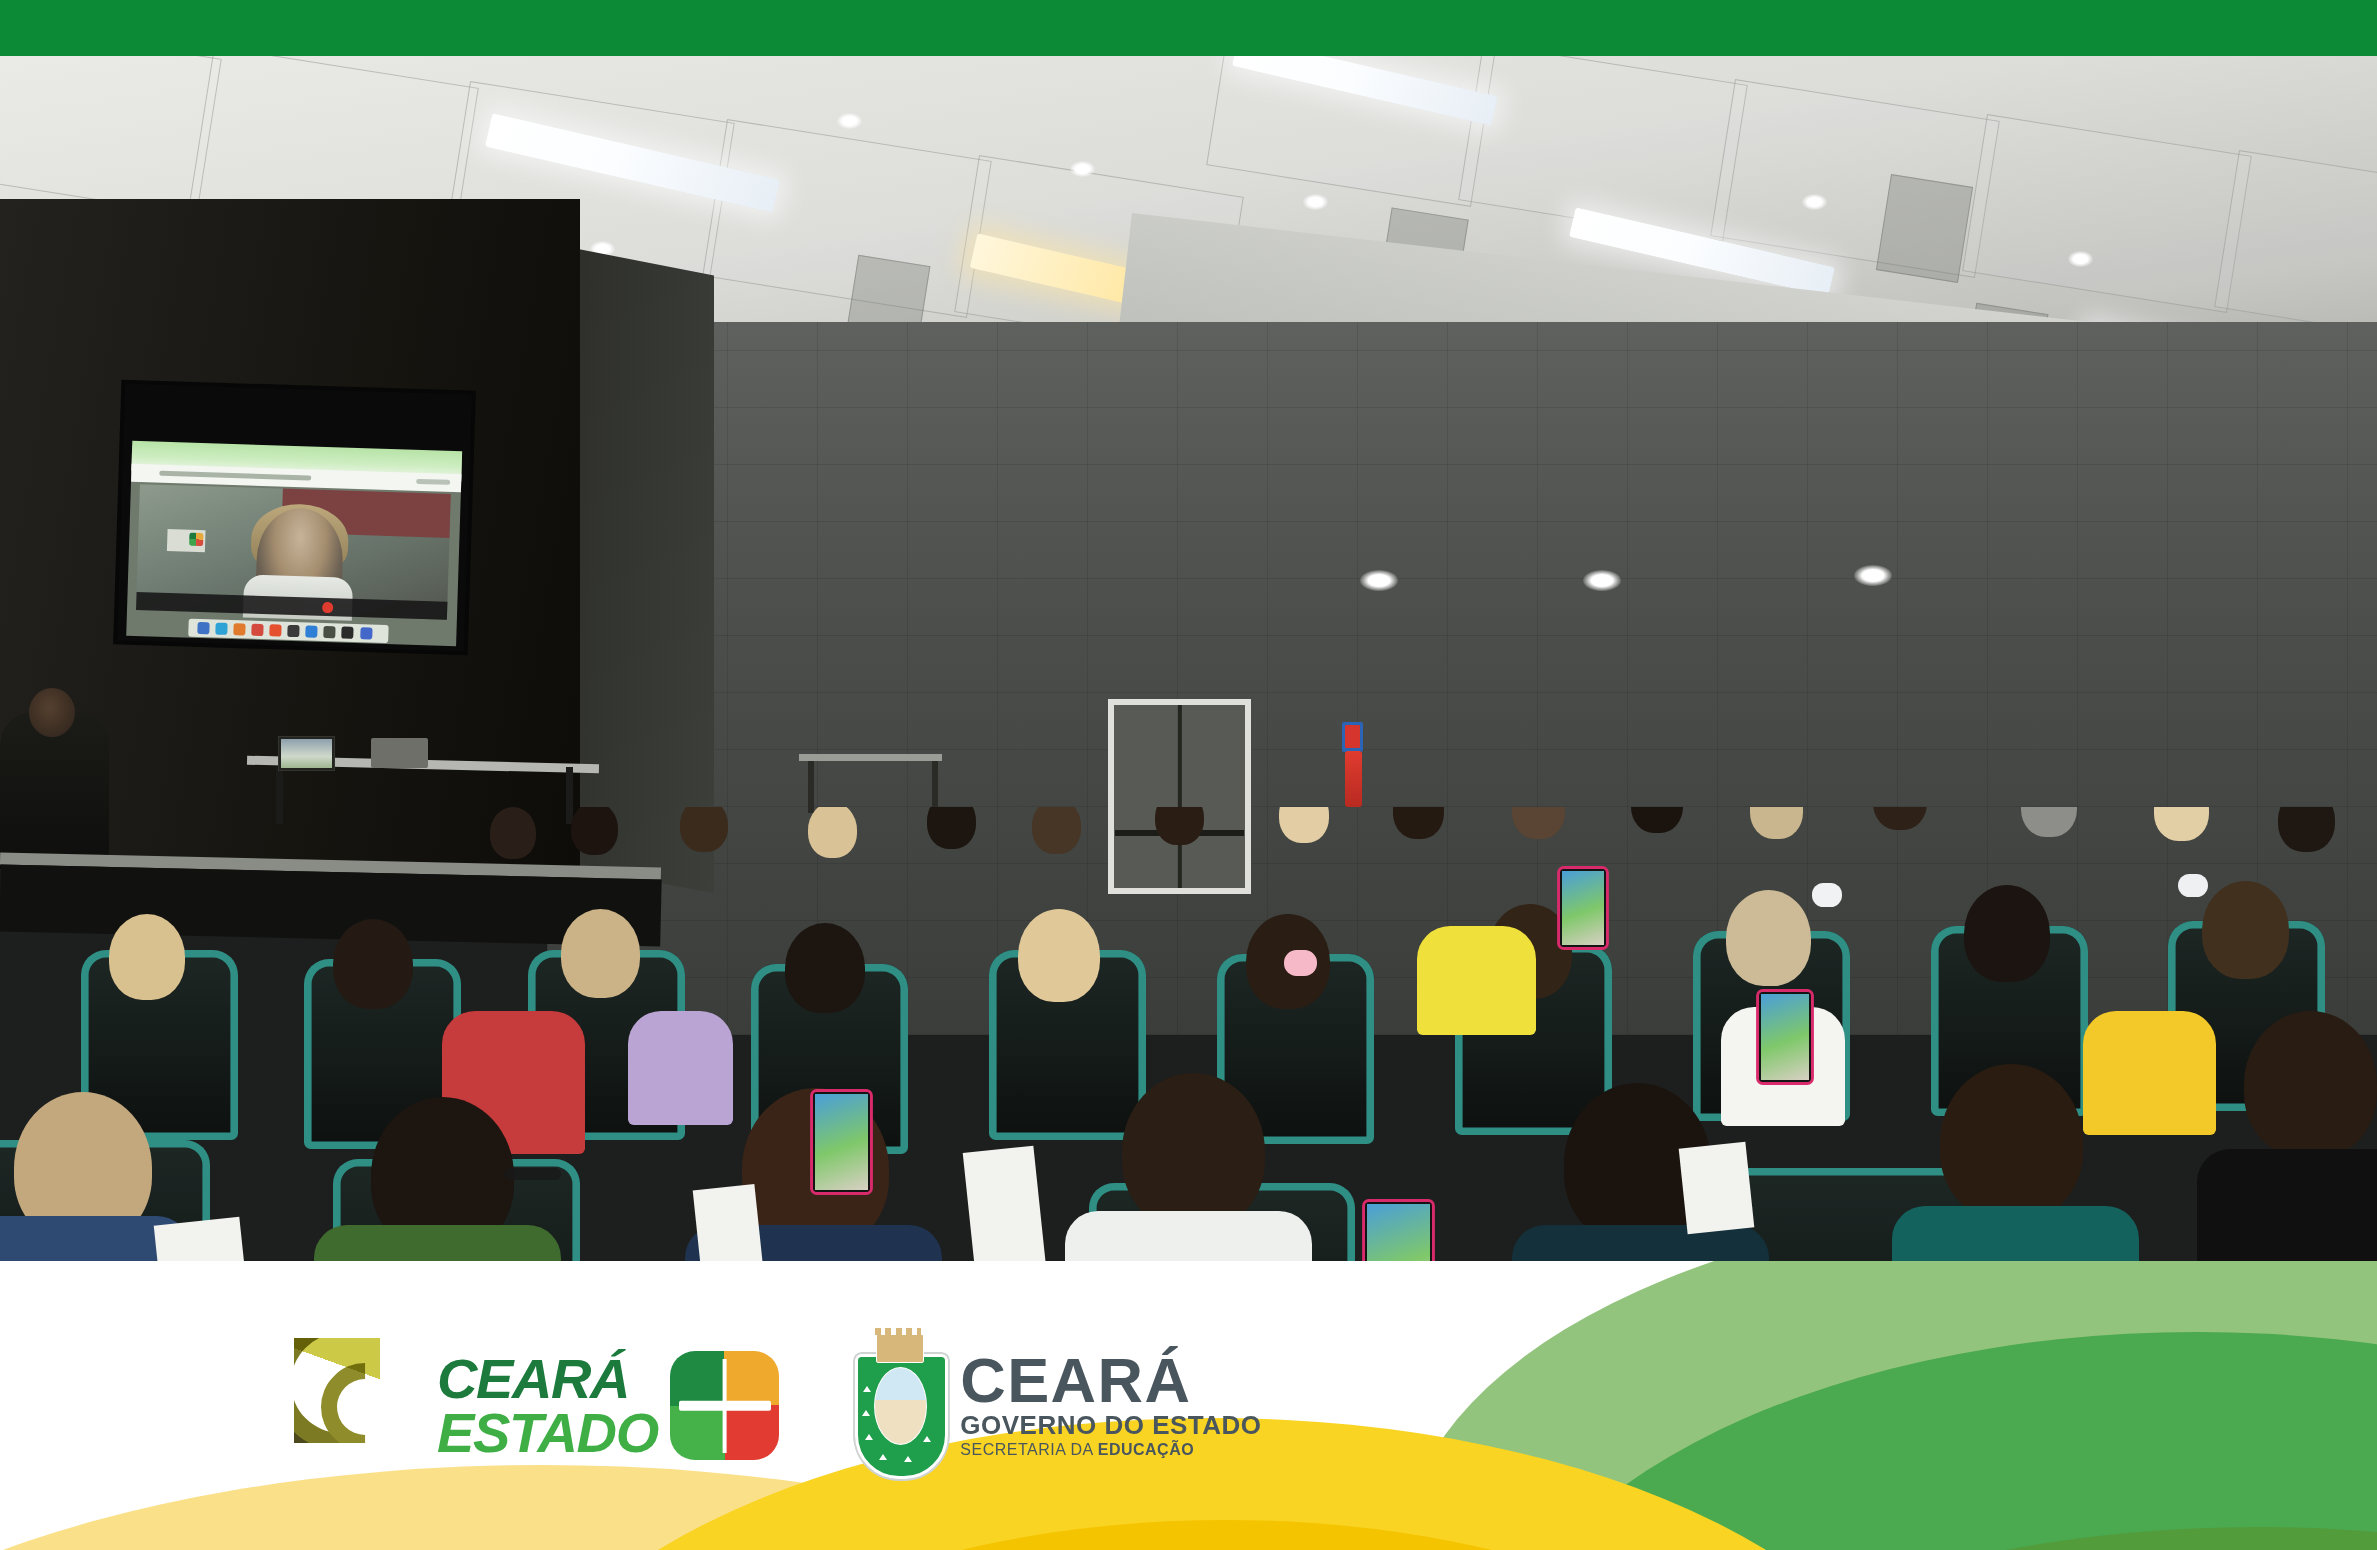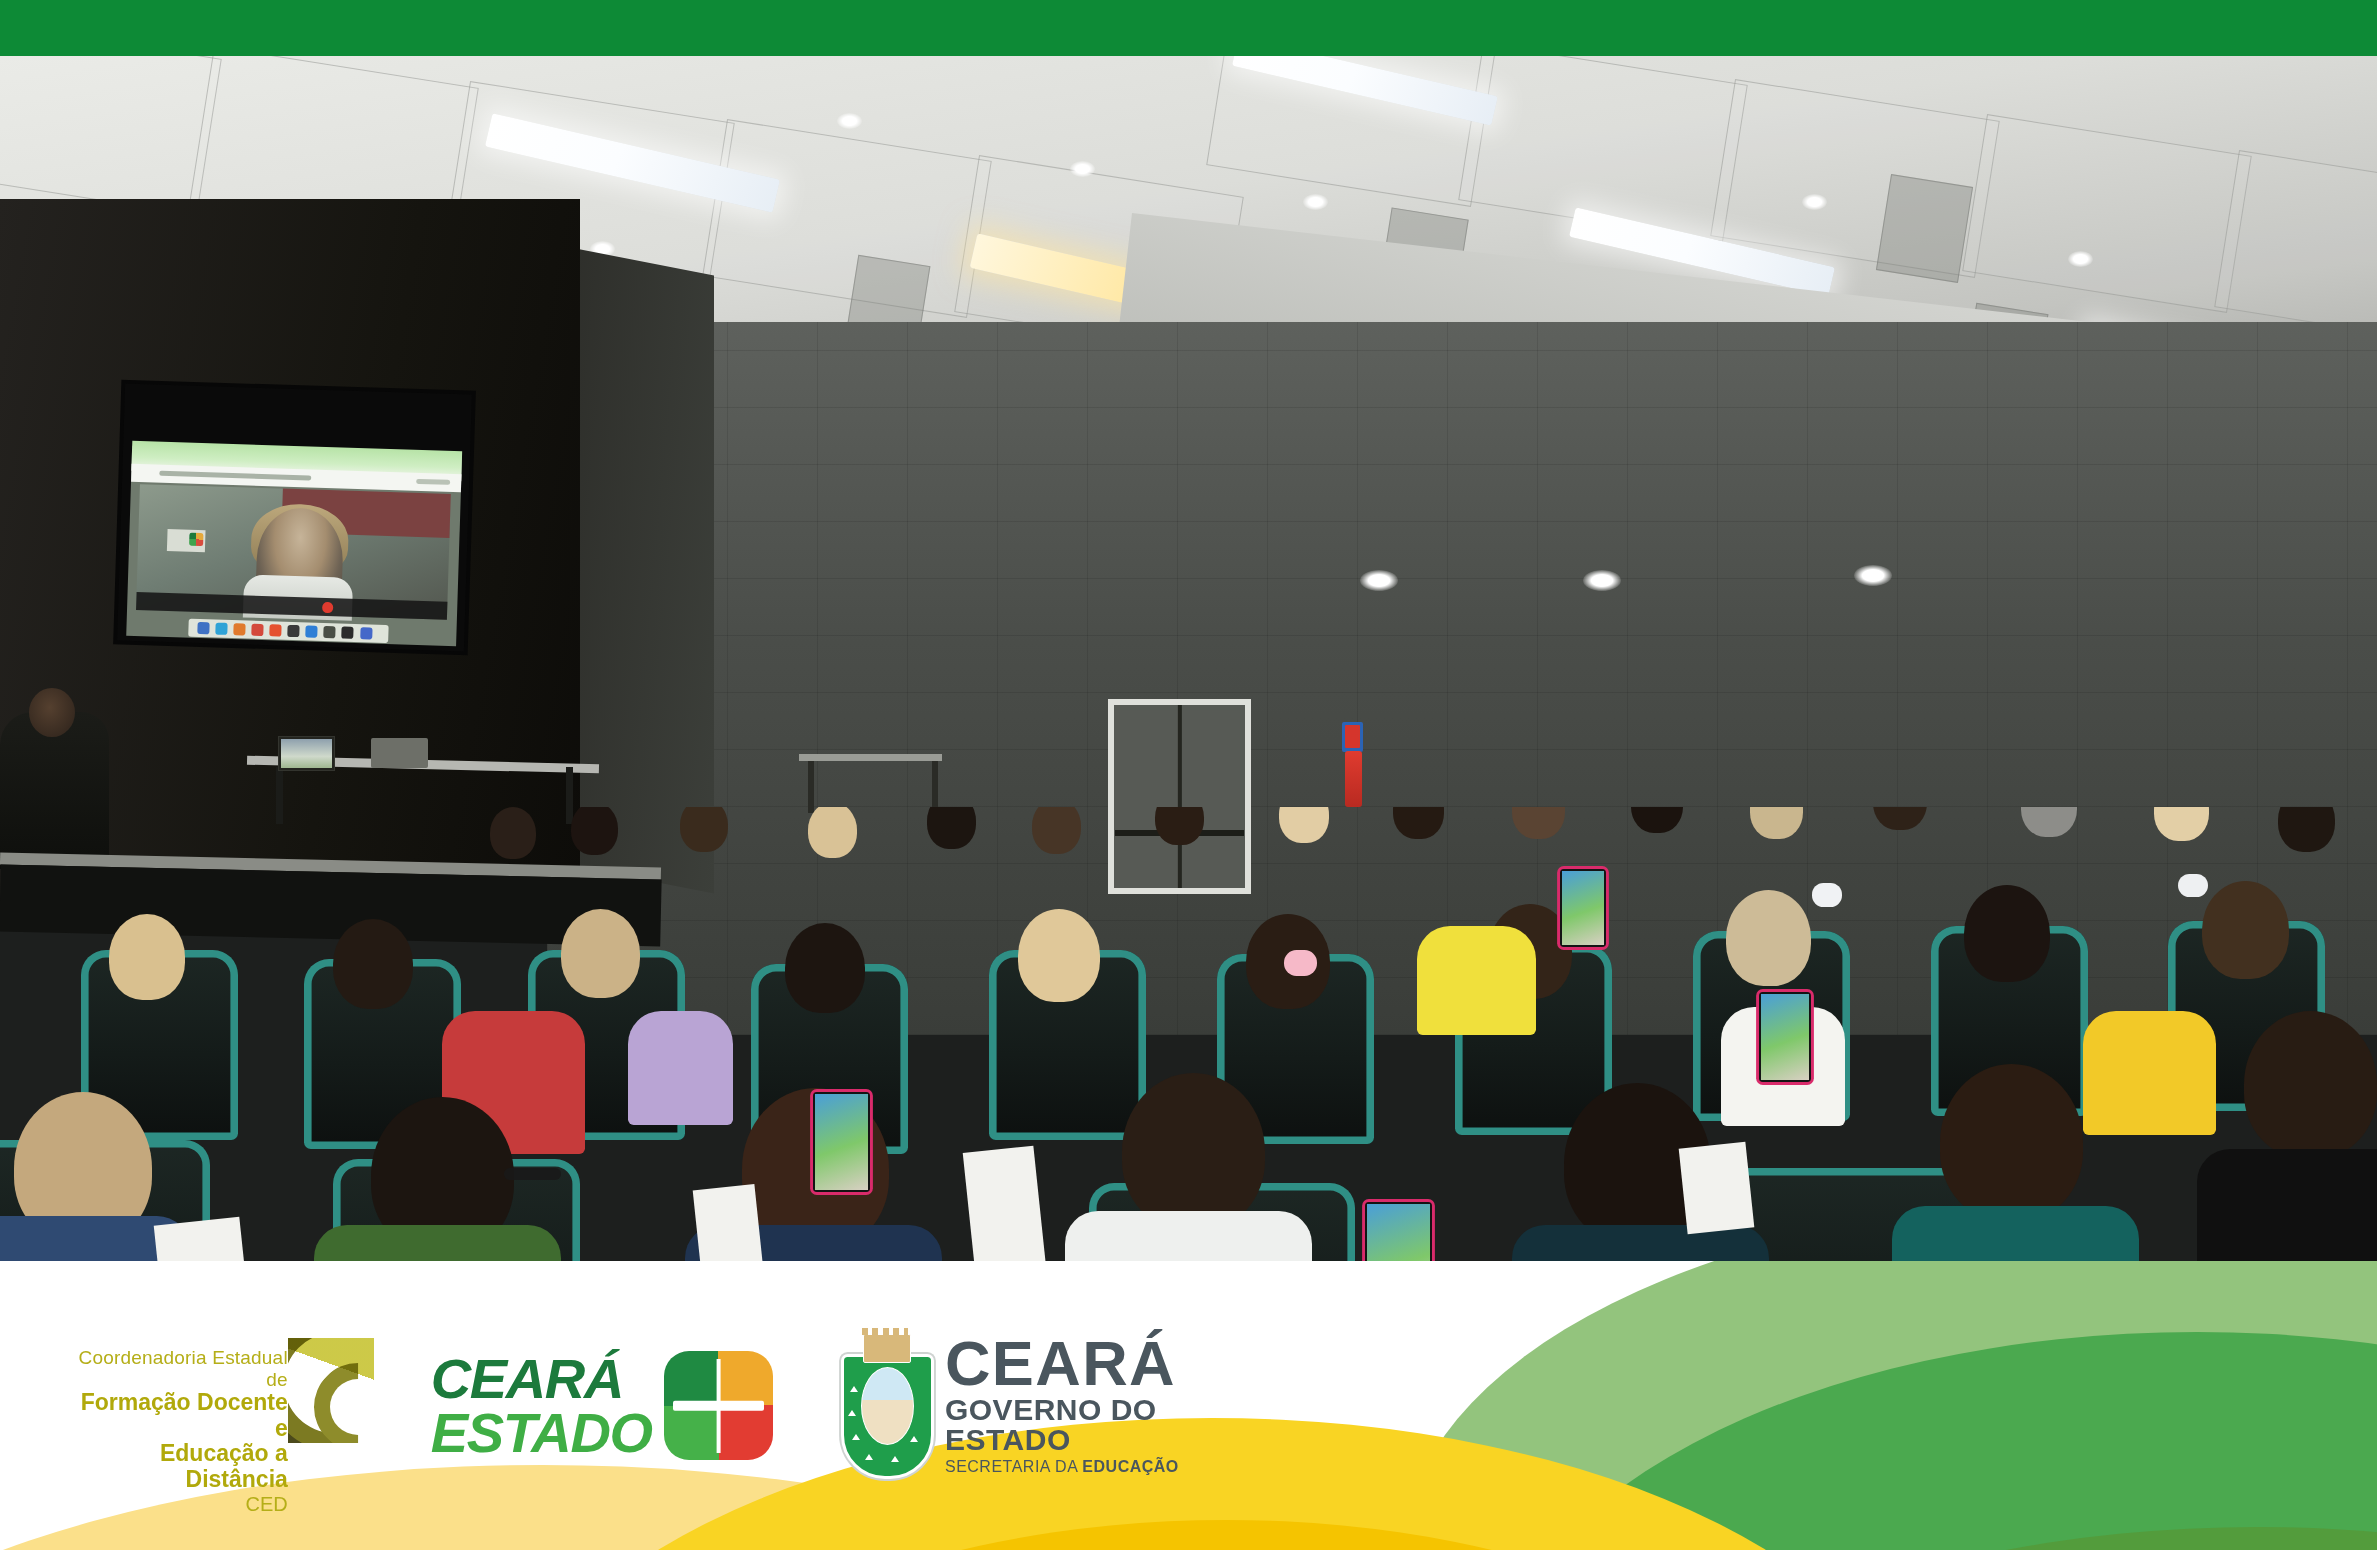--- a/index.html
+++ b/index.html
@@ -159,21 +159,21 @@
   .shoval{position:absolute;left:23px;top:33px;width:51px;height:76px;border-radius:50%;
           background:linear-gradient(180deg,#cfe8f4 0 42%,#efe0c2 42% 100%);border:1.9px solid #fff;overflow:hidden;}
   .shtower{position:absolute;left:25px;top:0;width:46px;height:27px;background:#d8b87a;
           border:1.9px solid #fff;border-radius:1.9px;}
   .shtower:before{content:"";position:absolute;left:-1.9px;top:-6.7px;width:46px;height:6.7px;
           background:repeating-linear-gradient(90deg,#d8b87a 0 5.7px,transparent 5.7px 10.5px);}
   .star{position:absolute;width:0;height:0;border-left:4.3px solid transparent;border-right:4.3px solid transparent;
         border-bottom:6.7px solid #fff;}
   .gtxt{margin-left:14.3px;}
   .gceara{font-size:63px;font-weight:bold;color:#4a565e;letter-spacing:1.4px;line-height:.92;}
-  .ggov{font-size:30px;font-weight:bold;color:#4a565e;letter-spacing:0.5px;line-height:1;margin-top:2.9px;}
+  .ggov{font-size:26px;font-weight:bold;color:#4a565e;letter-spacing:0.5px;line-height:1;margin-top:2.9px;}
   .gsec{font-size:16px;color:#4a565e;letter-spacing:0.5px;margin-top:2.9px;}
   .gsec b{font-weight:bold;}
 </style>
 </head>
 <body>
 
 <div id="slide">
 
   <div id="topbar"></div>
 
@@ -372,26 +372,20 @@
     <div class="wave wGreenLight"></div>
     <div class="wave wGreenMid"></div>
     <div class="wave wGreenDark"></div>
     <div class="wave wYellowPale"></div>
     <div class="wave wYellow"></div>
     <div class="wave wYellowDeep"></div>
 
     <div class="logos">
 
       <div class="ced">
-        <div class="cedtext">
-          <div class="cedline1">Coordenadoria  Estadual de</div>
-          <div class="cedline2">Formação Docente e</div>
-          <div class="cedline3">Educação a Distância</div>
-          <div class="cedline4">CED</div>
-        </div>
         <div class="cedmark">
           <div class="arc a1"></div>
           <div class="arc a2"></div>
           <div class="arc a3"></div>
           <div class="aol"></div>
         </div>
       </div>
 
       <div class="ceduca">
         <div class="cetxt">

